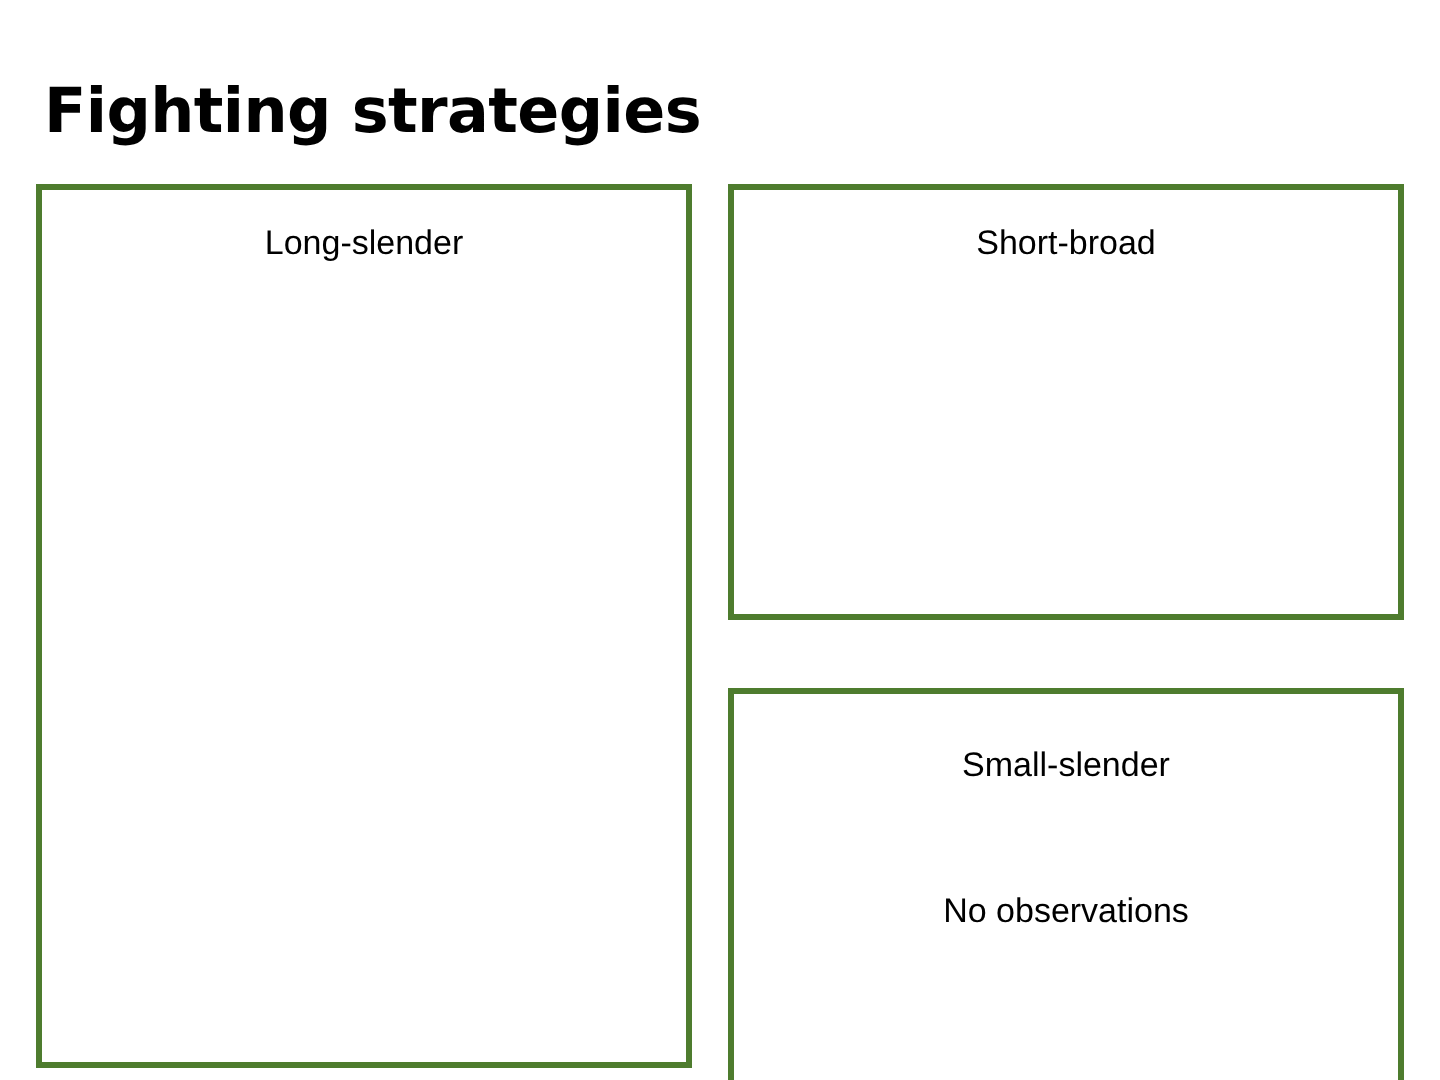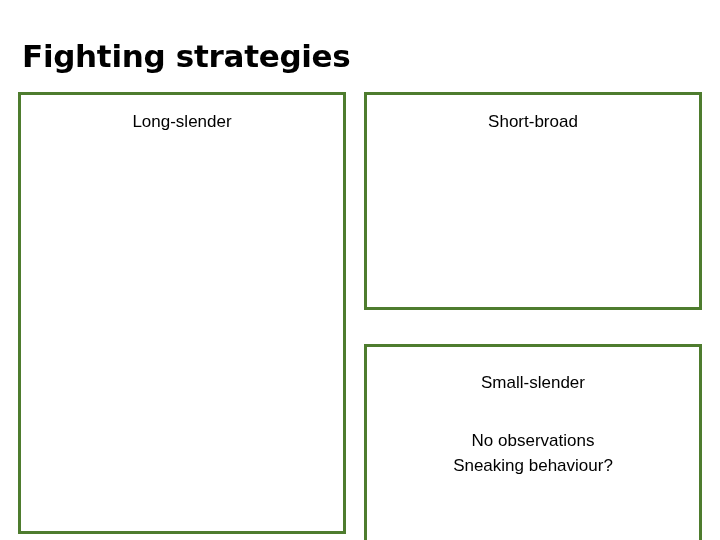--- a/index.html
+++ b/index.html
@@ -75,20 +75,21 @@
     left: 0;
     right: 0;
     top: 82px;
     text-align: center;
     font-size: 17px;
     line-height: 1.45;
     color: #000000;
   }
   .panel-body div {
     display: block;
+    margin-top: 15px;
   }
 </style>
 </head>
 <body>
 
 <div class="slide">
 
   <div class="slide-title">Fighting strategies</div>
 
   <div class="panel panel-left">
@@ -96,17 +97,16 @@
   </div>
 
   <div class="panel panel-right-top">
     <div class="panel-label">Short-broad</div>
   </div>
 
   <div class="panel panel-right-bottom">
     <div class="panel-label">Small-slender</div>
     <div class="panel-body">
       <div>No observations</div>
-      <div>Sneaking behaviour?</div>
     </div>
   </div>
 
 </div>
 
 </body></html>

